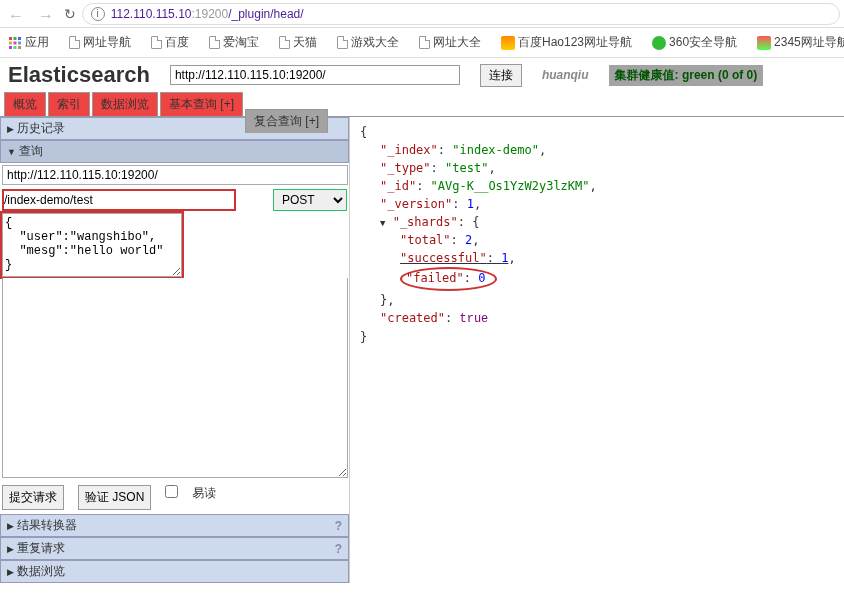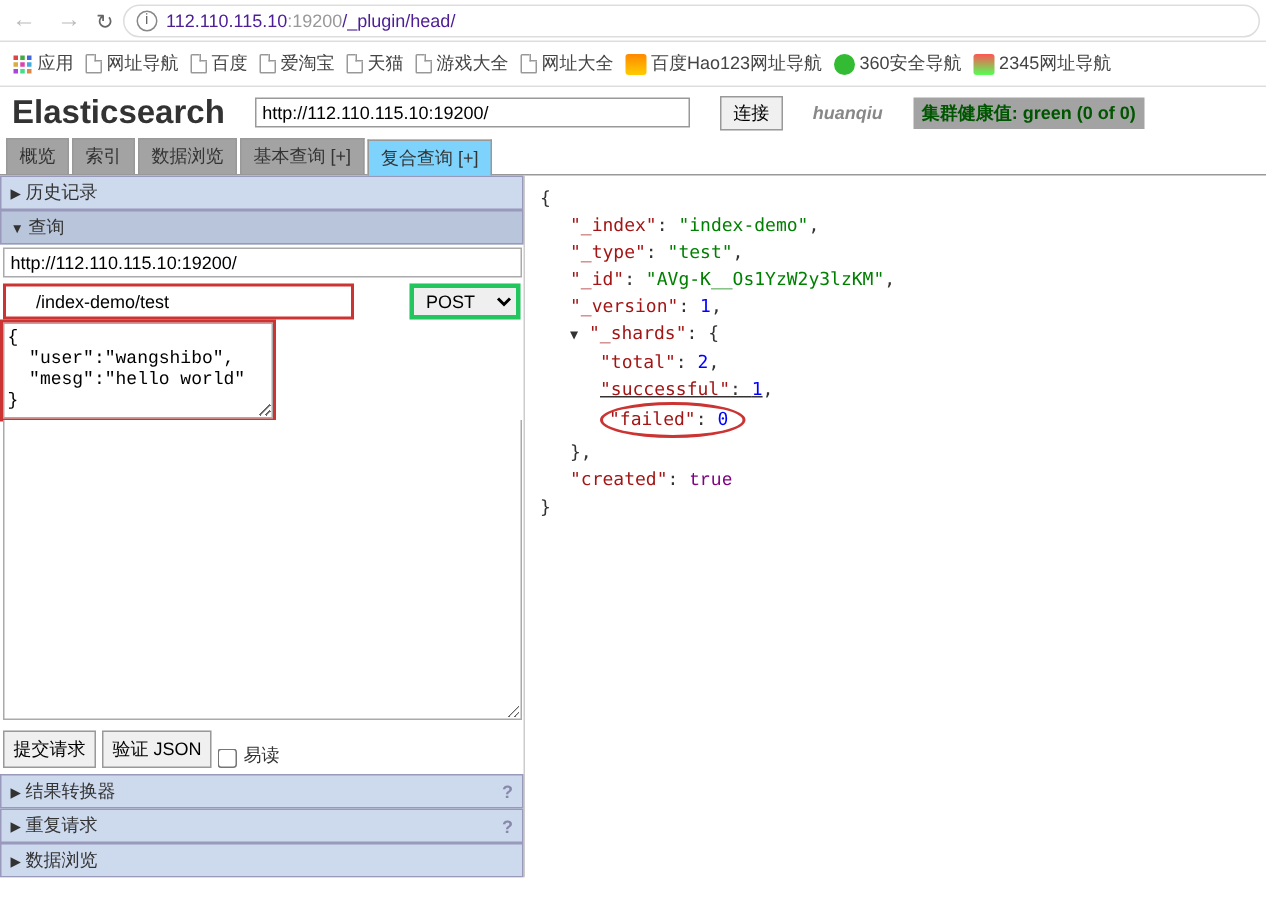--- a/index.html
+++ b/index.html
@@ -4,51 +4,51 @@
 <style>
 * { box-sizing: border-box; margin: 0; padding: 0; }
 body { font-family: Arial, sans-serif; font-size: 12px; color: #333; width: 844px; background: #fff; }
 .browser-bar { display: flex; align-items: center; height: 28px; border-bottom: 1px solid #ddd; padding: 0 4px; gap: 6px; }
 .nav-arrow { color: #bbb; font-size: 16px; padding: 0 4px; }
 .reload { color: #666; font-size: 14px; }
 .url-bar { flex: 1; display: flex; align-items: center; border: 1px solid #ddd; border-radius: 12px; height: 22px; padding: 0 8px; }
 .info-icon { border: 1px solid #888; border-radius: 50%; width: 14px; height: 14px; display: inline-flex; align-items: center; justify-content: center; font-size: 10px; color: #666; margin-right: 6px; }
 .url-text { color: #4c1d95; }
 .url-faded { color: #999; }
-.bookmarks { display: flex; align-items: center; gap: 8px; padding: 4px 8px; border-bottom: 1px solid #ddd; height: 30px; }
+.bookmarks { display: flex; align-items: center; gap: 20px; padding: 4px 8px; border-bottom: 1px solid #ddd; height: 30px; }
 .app-icon { display: inline-block; width: 14px; height: 14px; }
 .bm-item { display: flex; align-items: center; gap: 3px; color: #444; font-size: 12px; white-space: nowrap; }
 .doc-icon { display: inline-block; width: 11px; height: 13px; border: 1px solid #999; border-radius: 1px; position: relative; }
 .doc-icon::after { content: ''; position: absolute; top: -1px; right: -1px; width: 4px; height: 4px; border-left: 1px solid #999; border-bottom: 1px solid #999; background: #fff; }
 .header-row { display: flex; align-items: center; padding: 4px 8px; gap: 20px; }
 .es-title { font-size: 22px; font-weight: bold; font-family: Arial; }
 .conn-input { border: 1px solid #999; height: 20px; width: 290px; padding: 0 4px; font-size: 12px; }
 .conn-btn { border: 1px solid #999; background: #f0f0f0; padding: 2px 8px; font-size: 12px; }
 .user-label { color: #888; font-weight: bold; font-style: italic; }
 .health { background: #a3a3a3; color: #050; font-weight: bold; padding: 2px 6px; }
 .tabs { display: flex; border-bottom: 1px solid #999; padding-left: 4px; }
-.tab { border: 1px solid #999; border-bottom: none; padding: 3px 8px; margin-right: 2px; background: #a3a3a3; font-size: 12px; cursor: pointer; }
-.tab.active { background: #7dd3fc; position: relative; top: 1px; }
+.tab { border: 1px solid #999; border-bottom: none; padding: 3px 8px; margin-right: 2px; background: #ef4444; font-size: 12px; cursor: pointer; }
+.tab.active { background: #a3a3a3; position: relative; top: 17px; }
 .main { display: flex; }
 .left { width: 350px; border-right: 1px solid #ccc; }
 .right { flex: 1; padding: 6px 10px; font-family: monospace; font-size: 12px; line-height: 1.5; }
 .section-hdr { background: #cdd9ed; border: 1px solid #99b; padding: 2px 6px; display: flex; align-items: center; justify-content: space-between; }
 .section-hdr .left-part { display: flex; align-items: center; gap: 3px; }
 .tri { font-size: 9px; }
 .section-hdr.dark { background: #b8c5db; }
 .help-q { color: #88a; font-weight: bold; cursor: pointer; }
 .body-box { padding: 2px; }
 .srv-input { width: 346px; border: 1px solid #aaa; padding: 2px 4px; font-size: 12px; }
 .req-row { display: flex; gap: 2px; padding: 2px; }
-.path-input { flex: 1; border: 1px solid #aaa; padding: 2px 20px; font-size: 12px; }
+.path-input { flex: 1; border: 1px solid #aaa; padding: 2px 0; font-size: 12px; }
 .red-box { border: 2px solid #c33; }
-.method-sel { border: 3px solid #22c55e; padding: 1px 4px; font-size: 12px; width: 74px; margin-left: 35px; }
+.method-sel { border: 1px solid #22c55e; padding: 1px 4px; font-size: 12px; width: 74px; margin-left: 35px; }
 .json-area { width: 346px; height: 276px; border: 1px solid #aaa; font-family: "Courier New", monospace; font-size: 12px; padding: 2px; resize: both; margin: 0 2px; }
 .red-area { outline: 2px solid #c33; width: 180px; height: 64px; }
-.btn-row { display: flex; align-items: flex-end; gap: 4px; padding: 4px 2px; }
+.btn-row { display: flex; align-items: flex-start; gap: 14px; padding: 4px 2px; }
 .btn { border: 1px solid #999; background: #f0f0f0; padding: 3px 6px; font-size: 12px; }
 .json-key { color: #a31515; }
 .json-str { color: #008000; }
 .json-num { color: #0000ff; }
 .json-bool { color: #800080; font-family: Liberation Mono, monospace; }
 .red-ellipse { display: inline-block; border: 2px solid #c33; border-radius: 50%; padding: 0 10px 2px 4px; }
 .indent1 { padding-left: 20px; }
 .indent2 { padding-left: 40px; }
 .tri-down { display: inline-block; transform: rotate(0); font-size: 9px; }
 .colored-icon { width: 14px; height: 14px; display: inline-block; border-radius: 2px; }

